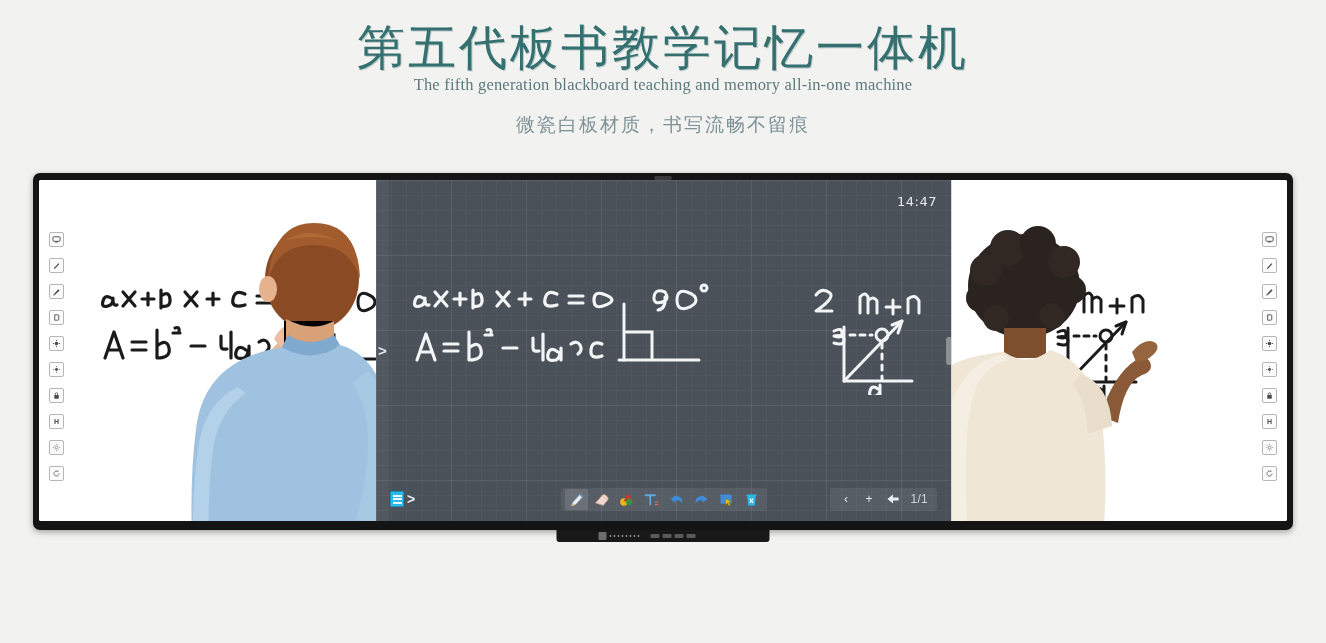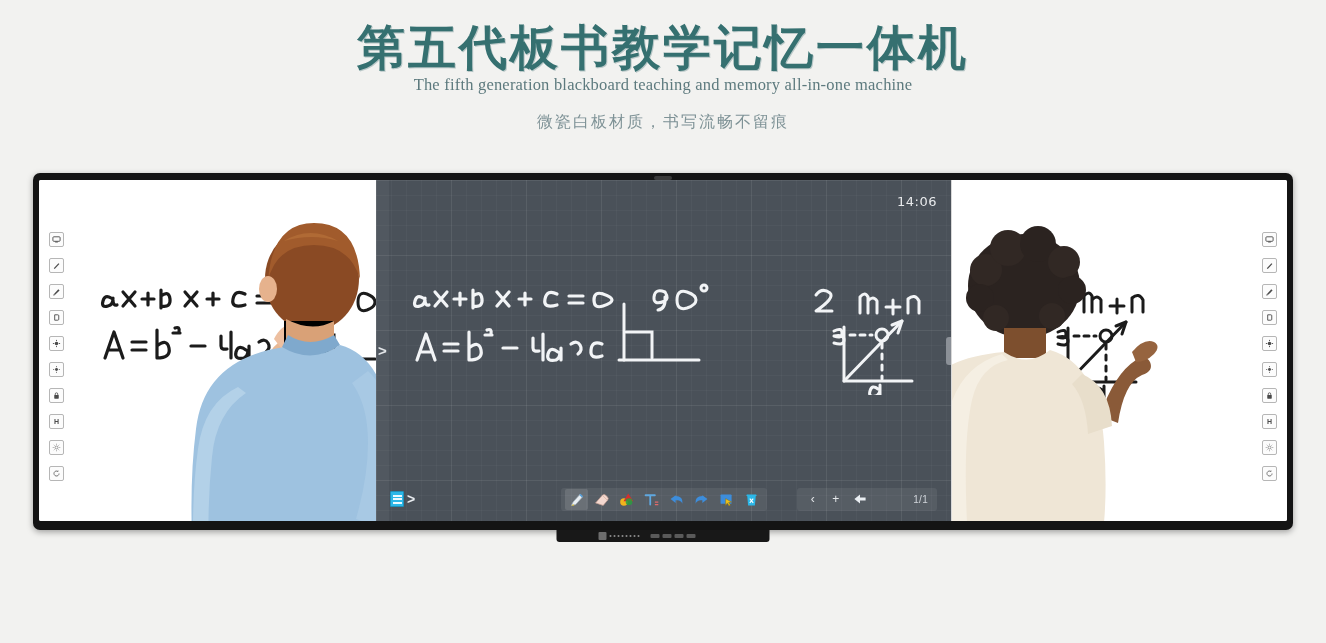--- a/index.html
+++ b/index.html
@@ -7,31 +7,31 @@
     width:1326px;height:643px;overflow:hidden;
     background:#f2f2f0;
     font-family:"Liberation Sans","DejaVu Sans",sans-serif;
     position:relative;
   }
 
   
   .header{width:100%;text-align:center;padding-top:20px;box-sizing:border-box;}
   .title-cn{
     font-family:"Liberation Serif","DejaVu Serif",serif;
-    font-size:48px;font-weight:bold;color:#357070;
+    font-size:48px;font-weight:normal;color:#357070;
     letter-spacing:3px;line-height:1.15;margin:0;
     text-shadow:1px 1px 0 rgba(180,195,195,.9);
   }
   .title-en{
     font-family:"Liberation Serif","DejaVu Serif",serif;
     font-size:16.5px;color:#5d7a7e;letter-spacing:.2px;
   }
   .title-sub{
     font-family:"Liberation Serif","DejaVu Serif",serif;
-    font-size:16px;color:#7e9296;margin-top:17px;letter-spacing:2px;
+    font-size:19px;color:#7e9296;margin-top:17px;letter-spacing:2px;
   }
 
   
   .device{
     position:absolute;left:33px;top:173px;width:1260px;height:357px;
     background:#141414;border-radius:7px;
     box-shadow:0 2px 6px rgba(0,0,0,.35);
     box-sizing:border-box;padding:7px 6px 9px 6px;
   }
   .cam{
@@ -105,21 +105,21 @@
   }
   .tb-btn{
     width:23px;height:21px;display:flex;align-items:center;justify-content:center;
     border-radius:2px;
   }
   .tb-btn.sel{background:rgba(255,255,255,.12);}
   .tb-nav{
     min-width:17px;height:20px;display:flex;align-items:center;justify-content:center;
     color:#e4e7ea;font-size:12px;padding:0 2px;
   }
-  .tb-page{color:#cfd4d9;font-size:10px;padding:0 4px;letter-spacing:.3px;margin-left:36px;}
+  .tb-page{color:#cfd4d9;font-size:12px;padding:0 4px;letter-spacing:.3px;}
   .menu-ico{
     width:14px;height:16px;background:#2bb7e8;border-radius:1px;
     display:flex;flex-direction:column;justify-content:space-evenly;
     align-items:center;padding:1px 0;box-sizing:border-box;
     border:1px solid #1f8fb8;
   }
   .menu-ico i{display:block;width:9px;height:2px;background:#eafaff;}
   .menu-chev{color:#e9edf1;font-size:14px;font-weight:bold;line-height:1;}
 
   
@@ -270,21 +270,21 @@
         <path d="M158 450 v138" stroke="#8d6c48" stroke-width="3" fill="none"></path>
       </svg>
     </div>
 
     <div class="panel-board">
 
       <div class="edge-handle">
         <span class="chev">&gt;</span>
       </div>
 
-      <div class="clock">14:06</div>
+      <div class="clock">14:47</div>
       <div class="grip"></div>
 
       <svg class="hw" style="left:35px;top:100px;" width="300" height="95" viewBox="0 0 300 95">
         <g fill="none" stroke="#f2f4f6" stroke-width="3.2" stroke-linecap="round" stroke-linejoin="round">
           <path d="M12 18 q-6 -4 -8 3 t5 5 q5 -1 5 -8 M14 20 q0 6 4 5"></path>
           <path d="M24 12 L36 26 M36 12 L24 26"></path>
           <path d="M43 19 h12 M49 13 v12"></path>
           <path d="M62 10 v18 M62 16 q8 -6 9 3 t-9 7"></path>
           <path d="M86 12 L98 26 M98 12 L86 26"></path>
           <path d="M108 19 h12 M114 13 v12"></path>

